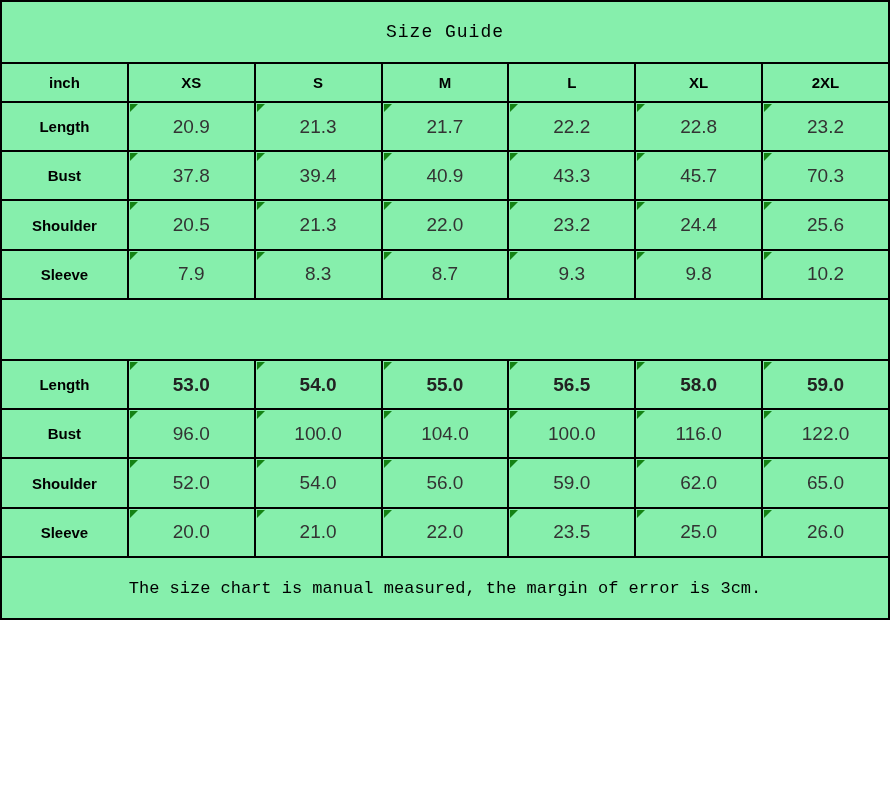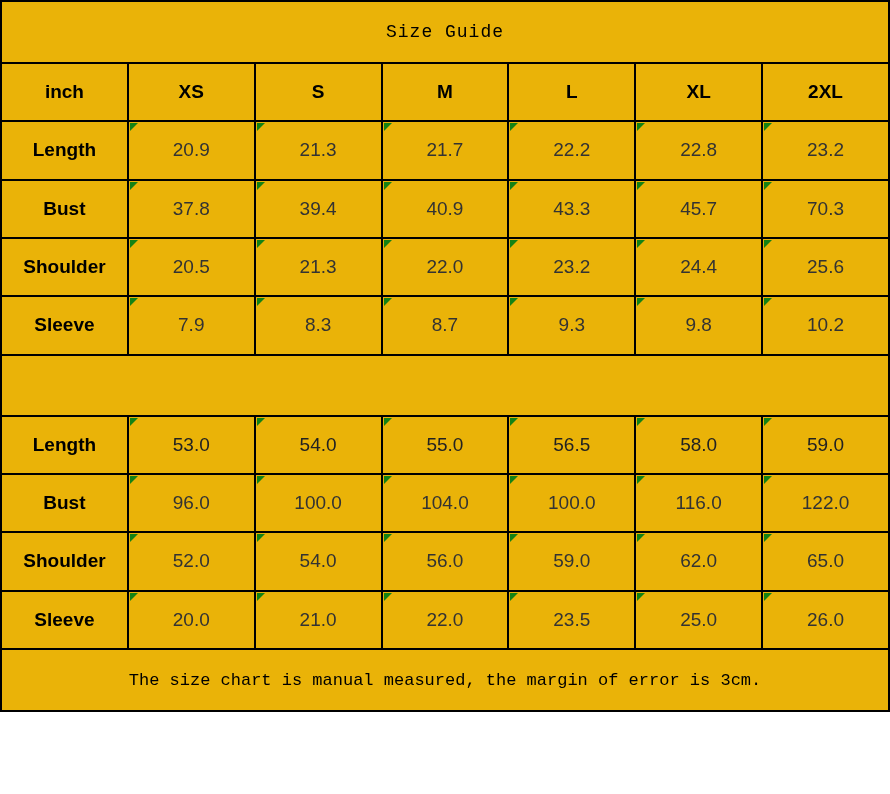--- a/index.html
+++ b/index.html
@@ -1,41 +1,41 @@
 <!DOCTYPE html>
 <html style="--tri: #148214;"><head>
 <meta charset="utf-8">
 <style>
   html,body{margin:0;padding:0;background:#ffffff;}
   .page{width:890px;height:794px;background:#fff;box-sizing:border-box;}
   table.size-guide{
-    width:890px;height:712px;
+    width:890px;height:620px;
     border-collapse:collapse;table-layout:fixed;
-    background:#eab308;
+    background:#86efac;
   }
   td,th{
     border:2px solid #000;
     text-align:center;vertical-align:middle;
     padding:0;overflow:hidden;
   }
   .title-cell{
     height:60px;
     font-family:"Liberation Mono","DejaVu Sans Mono",monospace;
     font-size:18px;color:#000;letter-spacing:1px;font-weight:normal;
   }
   th.hdr, td.label{
     font-family:"Liberation Sans","DejaVu Sans",sans-serif;
-    font-size:19px;font-weight:bold;color:#000;margin-top:20px;
+    font-size:15px;font-weight:bold;color:#000;margin-top:20px;
   }
   td.val{
     position:relative;
     font-family:"Liberation Sans","DejaVu Sans",sans-serif;
     font-size:19px;font-weight:normal;color:#333;
   }
-  tr.bold-vals td.val{font-weight:normal;color:#222;}
+  tr.bold-vals td.val{font-weight:bold;color:#222;}
   .tri{
     position:absolute;top:1px;left:1px;
     width:0;height:0;
     border-top:8px solid var(--tri,#148214);
     border-right:8px solid transparent;
   }
   td.gap-cell{height:59px;}
   .footer-cell{
     height:60px;
     font-family:"Liberation Mono","DejaVu Sans Mono",monospace;

